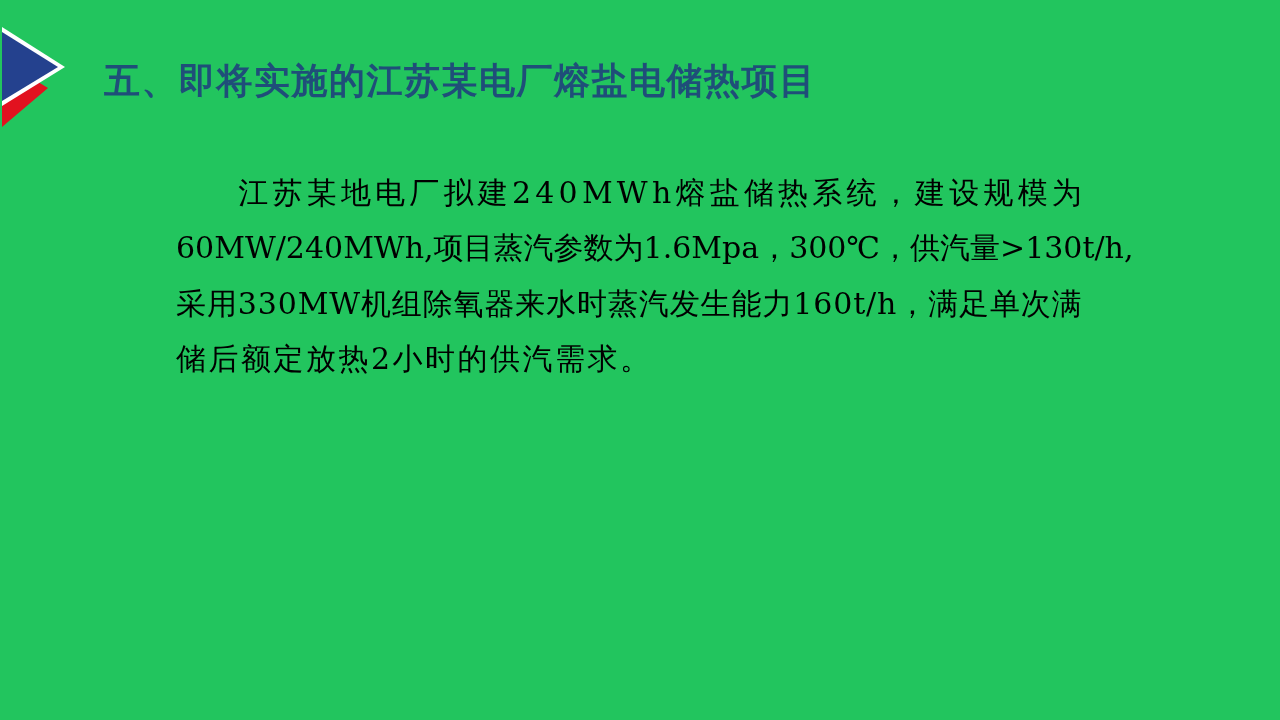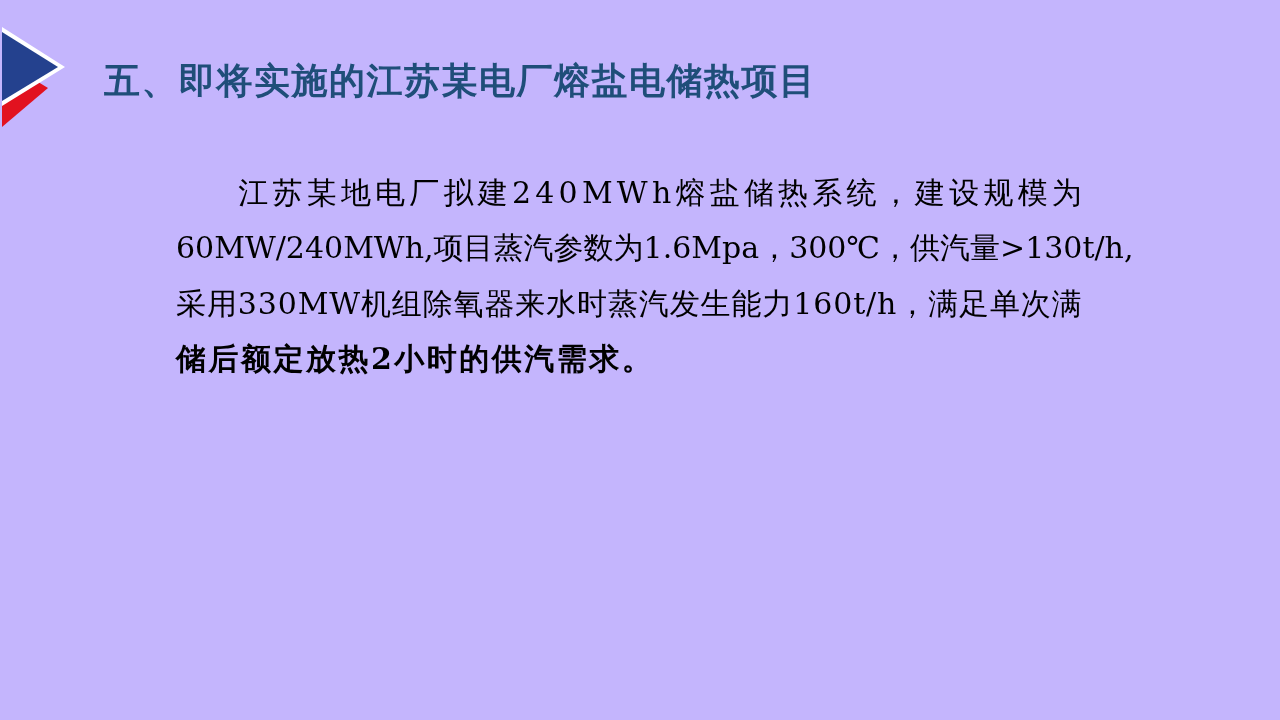--- a/index.html
+++ b/index.html
@@ -62,26 +62,26 @@
   .body-line.dist {
     display: flex;
     justify-content: space-between;
     align-items: baseline;
   }
   .body-line.dist span { display: inline-block; }
   .body-line .indent-spacer {
     width: 58px;
     flex: 0 0 58px;
   }
-  .body-line.plain { letter-spacing: 2.5px; font-weight: bold; }
+  .body-line.plain { letter-spacing: 2.5px; }
 </style>
 </head>
 <body>
 
-<div class="slide" style="background: #c4b5fd;">
+<div class="slide" style="background: #22c55e;">
 
   <div class="deco">
     <div class="tri tri-red" style="background: rgb(226, 18, 31);"></div>
     <div class="tri tri-white"></div>
     <div class="tri tri-blue" style="background: rgb(36, 65, 142);"></div>
   </div>
 
   <h1 class="title" style="color: rgb(31, 78, 121);">五、即将实施的江苏某电厂熔盐电储热项目</h1>
 
   <div id="body-paragraph">

